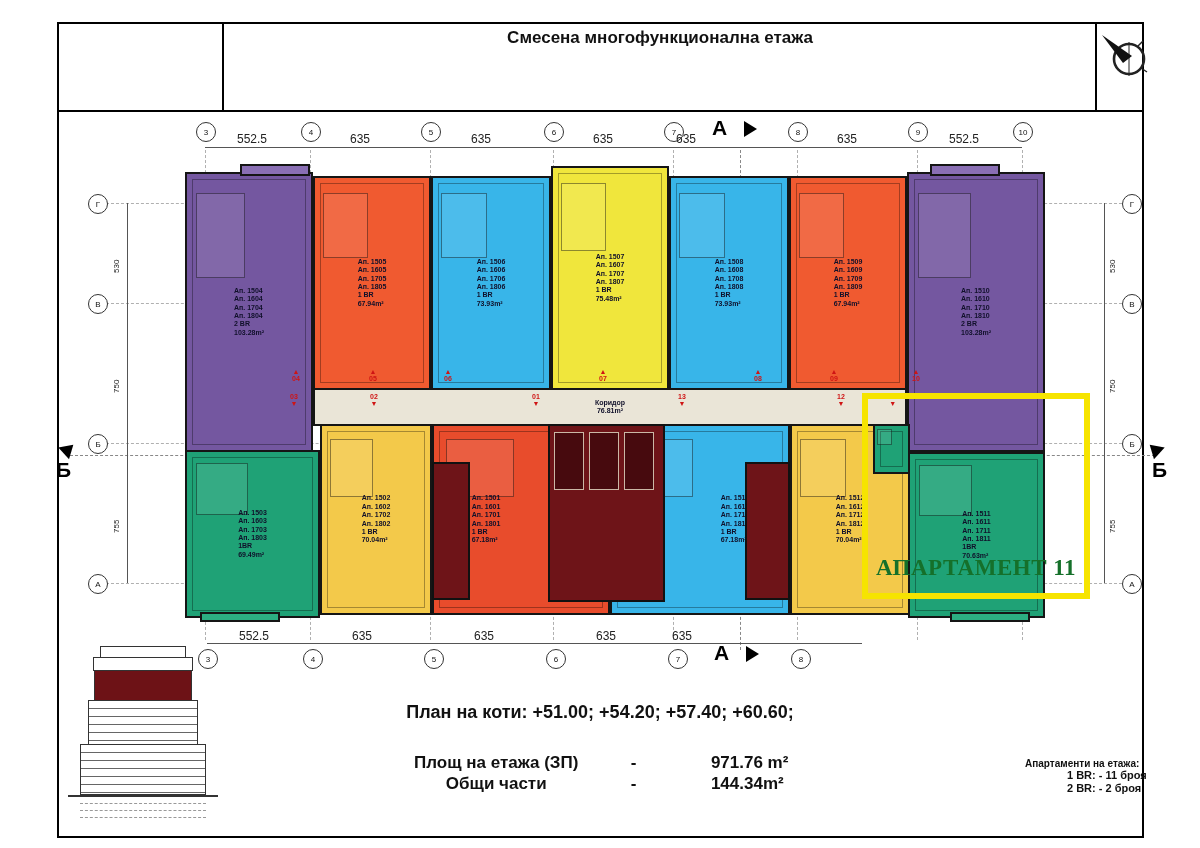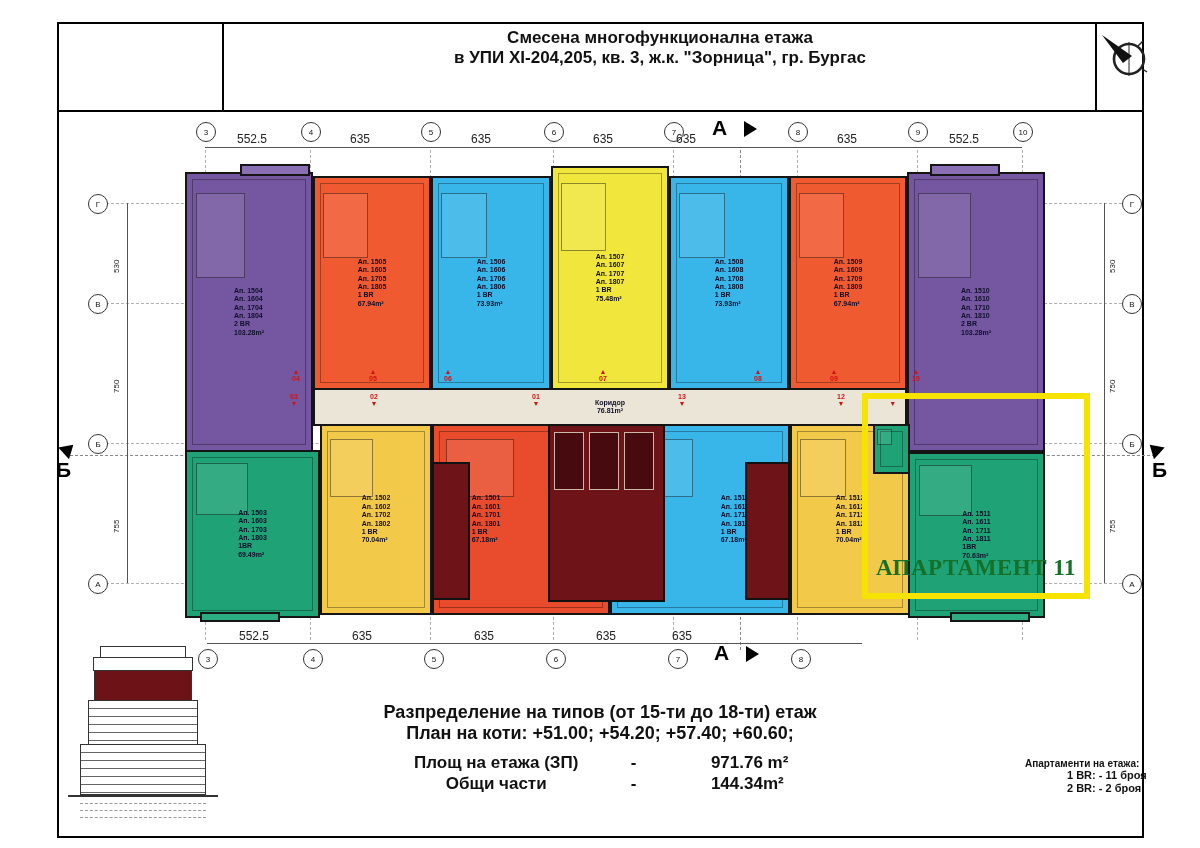--- a/index.html
+++ b/index.html
@@ -70,21 +70,20 @@
 <div id="page">
 
   <div class="frame"></div>
   <div class="tsep" style="left:222px;"></div>
   <div class="tsep" style="left:1095px;"></div>
   <div class="tbot"></div>
 
 
   <div class="titleblock">
     <div>Смесена многофункционална етажа</div>
-    <div>в УПИ XI-204,205, кв. 3, ж.к. "Зорница", гр. Бургас</div>
   </div>
 
   <svg class="compass" width="48" height="58" viewBox="0 0 48 58">
     <circle cx="29" cy="31" r="15" fill="none" stroke="#222" stroke-width="2.6"></circle>
     <line x1="29" y1="14" x2="29" y2="48" stroke="#222" stroke-width="1"></line>
     <line x1="41" y1="40" x2="47" y2="44" stroke="#222" stroke-width="1.4"></line>
     <line x1="38" y1="18" x2="43" y2="13" stroke="#222" stroke-width="1.4"></line>
     <polygon points="2,7 32,28 23,35" fill="#111"></polygon>
   </svg>
 
@@ -338,21 +337,20 @@
   <div class="marker" style="left:889px;top:393px;">
       <span>11</span>
       <span>▼</span>
     </div>
 
   <div class="hl-box">
     <div class="hl-text">АПАРТАМЕНТ 11</div>
   </div>
 
   <div class="notes-head">
-    <div>Разпределение на типов  (от 15-ти до 18-ти) етаж</div>
     <div>План на коти:  +51.00; +54.20; +57.40; +60.60;</div>
   </div>
   <div class="notes-table">
     <div class="ntr">
       <span class="ntl">Площ на етажа (ЗП)</span>
       <span class="nts">-</span>
       <span class="ntv">971.76 m²</span>
     </div>
     <div class="ntr">
       <span class="ntl">Общи части</span>

